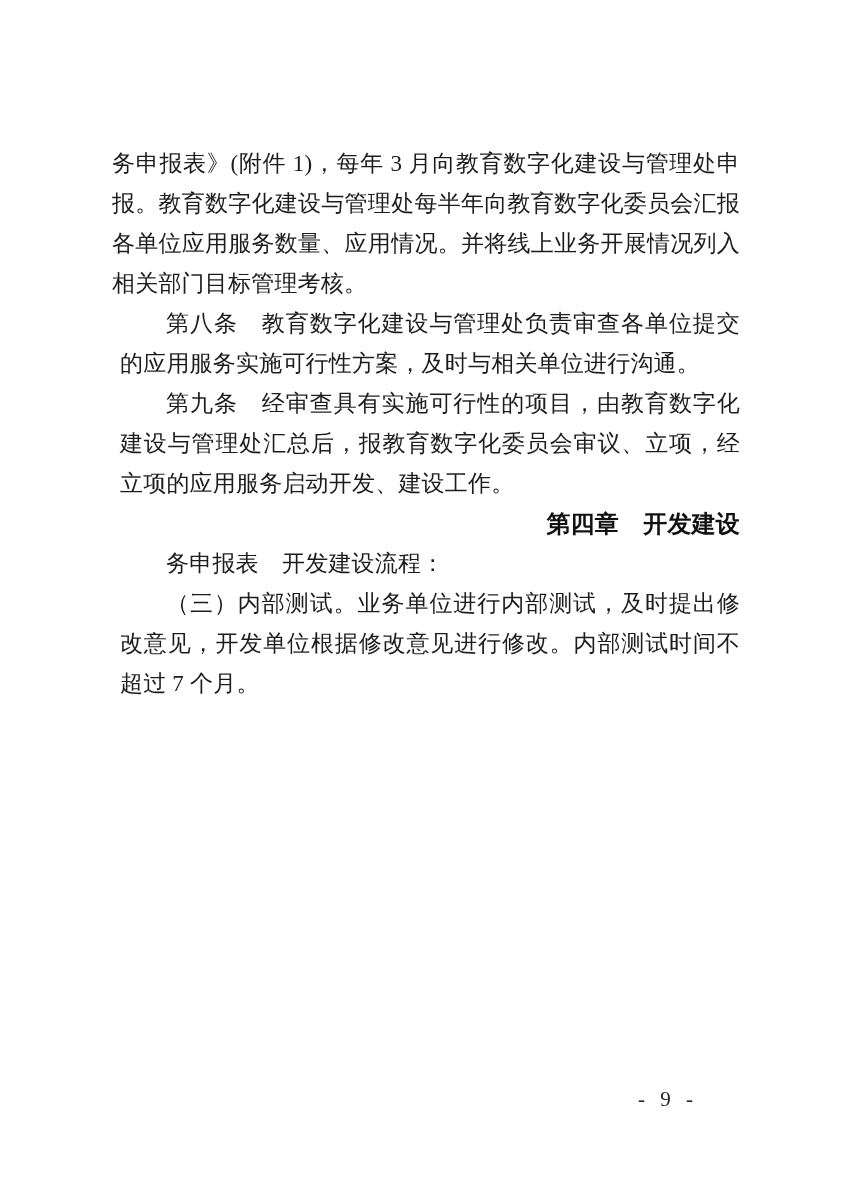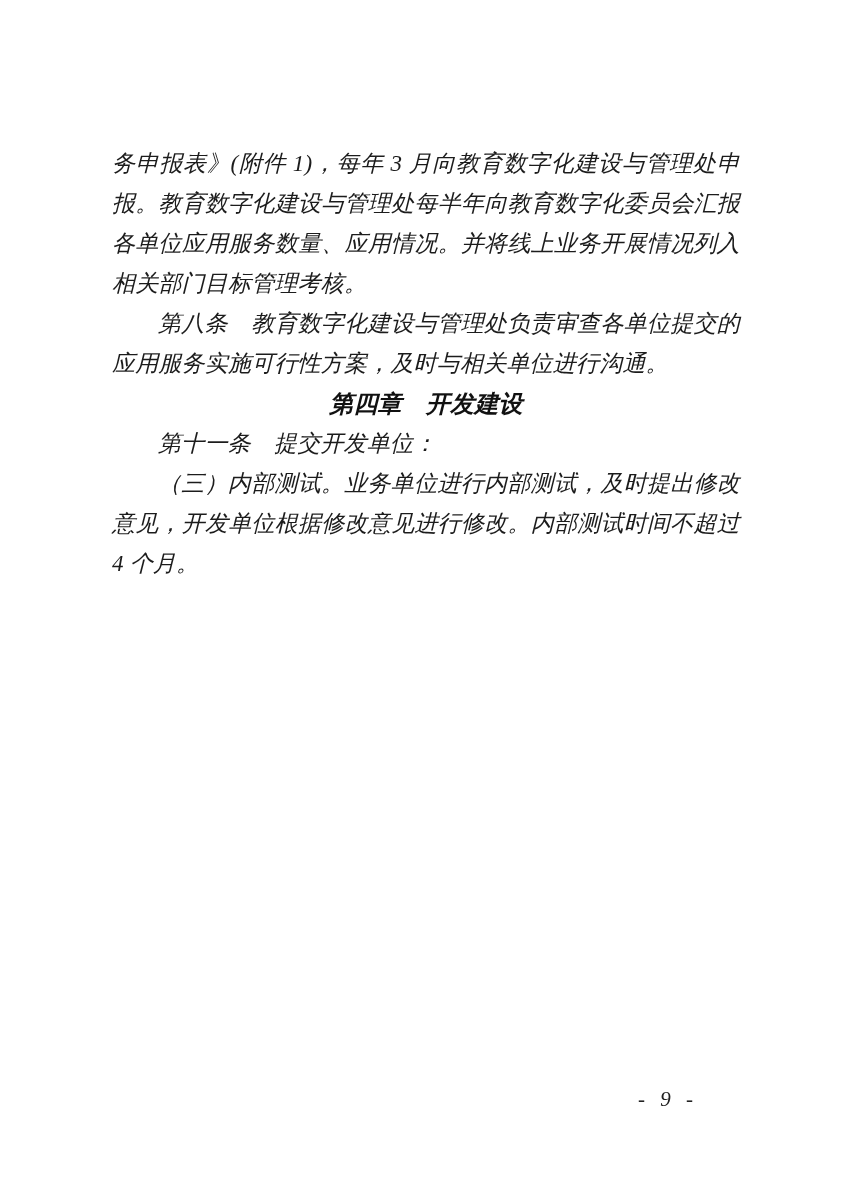--- a/index.html
+++ b/index.html
@@ -7,21 +7,20 @@
     padding: 0;
     background: #ffffff;
   }
   .page {
     position: relative;
     width: 828px;
     height: 1202px;
     background: #ffffff;
     overflow: hidden;
     font-family: "Liberation Serif", "DejaVu Serif", serif;
-    font-style: italic;
   }
   .content {
     position: absolute;
     left: 112px;
     top: 144px;
     width: 628px;
   }
   p.para {
     margin: 0;
     padding: 0;
@@ -29,23 +28,24 @@
     line-height: 40px;
     color: #1c1c1c;
     text-align: justify;
     letter-spacing: 0.2px;
   }
   p.para.continuation {
     text-indent: 0;
   }
   p.para.body {
     text-indent: 2em;
+    margin-left: 8px;
   }
   p.para.heading {
-    text-align: center;
+    text-align: right;
     text-indent: 0;
     font-weight: 700;
     font-size: 24px;
     font-family: "Liberation Sans", "DejaVu Sans", sans-serif;
     color: #111111;
   }
   .page-number {
     position: absolute;
     top: 1086px;
     right: 130px;
@@ -58,18 +58,19 @@
   }
 </style>
 </head>
 <body>
 
 <div class="page">
   <div class="content">
 
   <p class="para continuation">务申报表》(附件 1)，每年 3 月向教育数字化建设与管理处申报。教育数字化建设与管理处每半年向教育数字化委员会汇报各单位应用服务数量、应用情况。并将线上业务开展情况列入相关部门目标管理考核。</p>
       <p class="para body">第八条　教育数字化建设与管理处负责审查各单位提交的应用服务实施可行性方案，及时与相关单位进行沟通。</p>
+      <p class="para body">第九条　经审查具有实施可行性的项目，由教育数字化建设与管理处汇总后，报教育数字化委员会审议、立项，经立项的应用服务启动开发、建设工作。</p>
       <p class="para heading">第四章　开发建设</p>
-      <p class="para body">第十一条　提交开发单位：</p>
-      <p class="para body">（三）内部测试。业务单位进行内部测试，及时提出修改意见，开发单位根据修改意见进行修改。内部测试时间不超过 4 个月。</p>
+      <p class="para body">务申报表　开发建设流程：</p>
+      <p class="para body">（三）内部测试。业务单位进行内部测试，及时提出修改意见，开发单位根据修改意见进行修改。内部测试时间不超过 7 个月。</p>
     </div>
   <div class="page-number">- 9 -</div>
 </div>
 
 </body></html>

